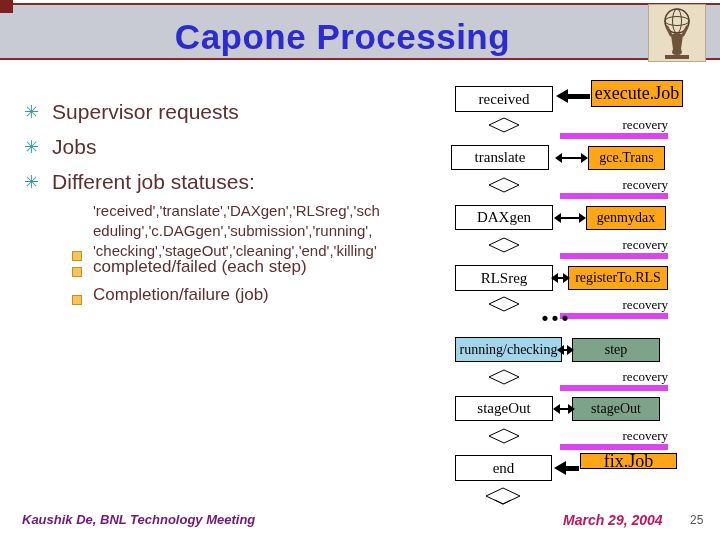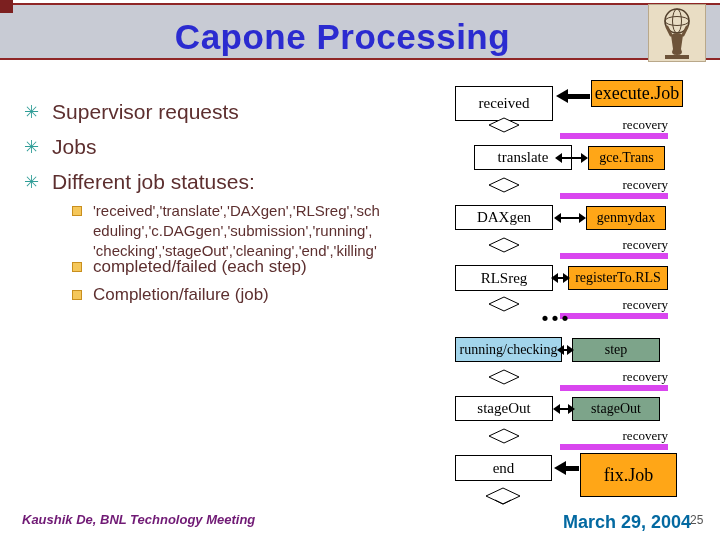--- a/index.html
+++ b/index.html
@@ -12,21 +12,21 @@
                  box-sizing:border-box; }
   .title { position:absolute; top:17px; left:0; width:685px; text-align:center;
            font-size:35px; font-weight:bold; color:#2b2bd0; letter-spacing:0.5px; }
   .corner-sq { position:absolute; left:0; top:0; width:13px; height:13px; background:#7c2020; z-index:5; }
   .logo { position:absolute; right:14px; top:4px; width:58px; height:58px; z-index:6; }
 
   
   .b1 { position:absolute; left:24px; display:flex; align-items:baseline;
         color:#5d2f2f; font-size:21px; }
   .b1 .glyph { color:#2f9d97; font-size:18px; margin-right:13px; position:relative; top:-1px; }
-  .sub { position:absolute; left:72px; display:flex; align-items:flex-start; color:#5d2f2f; }
+  .sub { position:absolute; left:72px; display:flex; align-items:flex-end; color:#5d2f2f; }
   .sub .sq { flex:0 0 auto; width:8px; height:8px; background:#f5c75a; border:1.5px solid #c98f1e;
              margin-right:11px; margin-top:5px; }
   .subtext-sm { font-size:15px; line-height:20px; white-space:nowrap; }
   .subtext-md { font-size:17px; }
 
   
   .state, .action { position:absolute; box-sizing:border-box; border:1px solid #000;
                     display:flex; align-items:center; justify-content:center;
                     font-family:"Liberation Serif", serif; font-size:15px; color:#000;
                     background:#ffffff; overflow:hidden; white-space:nowrap; }
@@ -52,22 +52,22 @@
                         border-right:7px solid #000; }
   .arrow-both::after  { content:""; position:absolute; right:-7px; top:-4px; width:0; height:0;
                         border-top:5px solid transparent; border-bottom:5px solid transparent;
                         border-left:7px solid #000; }
   .ellipsis { position:absolute; left:541px; top:292px; font-family:"Liberation Serif", serif;
               font-weight:bold; font-size:32px; letter-spacing:2px; color:#000; }
 
   
   .footer-credit { position:absolute; left:22px; top:512px; font-size:13px;
                    font-style:italic; font-weight:bold; color:#701a75; }
-  .footer-date   { position:absolute; left:563px; top:512px; font-size:18px;
-                   font-weight:bold; color:#0369a1; }
+  .footer-date   { position:absolute; left:563px; top:512px; font-size:14px;
+                   font-style:italic; font-weight:bold; color:#be185d; }
   .footer-page   { position:absolute; left:690px; top:513px; font-size:12px; color:#555; }
 </style>
 </head>
 <body>
 
 <div class="slide">
 
   <div class="corner-sq"></div>
   <div class="header-band"></div>
   <div class="title">Capone Processing</div>
@@ -107,35 +107,35 @@
   </div>
   <div class="sub" style="top:257px">
     <span class="sq"></span>
     <span class="subtext-md">completed/failed (each step)</span>
   </div>
   <div class="sub" style="top:285px">
     <span class="sq"></span>
     <span class="subtext-md">Completion/failure (job)</span>
   </div>
 
-  <div class="state" style="left:455px;top:86px;width:98px;height:35px">received</div>
-  <div class="state" style="left:474px;top:145px;width:98px;height:25px">translate</div>
+  <div class="state" style="left:455px;top:86px;width:98px;height:26px">received</div>
+  <div class="state" style="left:451px;top:145px;width:98px;height:25px">translate</div>
   <div class="state" style="left:455px;top:205px;width:98px;height:25px">DAXgen</div>
   <div class="state blue" style="left:455px;top:337px;width:107px;height:25px">running/checking</div>
   <div class="state" style="left:455px;top:265px;width:98px;height:26px">RLSreg</div>
   <div class="state" style="left:455px;top:396px;width:98px;height:25px">stageOut</div>
   <div class="state" style="left:455px;top:455px;width:97px;height:26px">end</div>
 
   <div class="action orange big" style="left:591px;top:80px;width:92px;height:27px">execute.Job</div>
   <div class="action orange sm" style="left:588px;top:146px;width:77px;height:24px">gce.Trans</div>
   <div class="action orange sm" style="left:586px;top:206px;width:80px;height:24px">genmydax</div>
   <div class="action orange sm" style="left:568px;top:266px;width:100px;height:24px">registerTo.RLS</div>
   <div class="action green sm" style="left:572px;top:338px;width:88px;height:24px">step</div>
   <div class="action green sm" style="left:572px;top:397px;width:88px;height:24px">stageOut</div>
-  <div class="action orange big" style="left:580px;top:453px;width:97px;height:44px">fix.Job</div>
+  <div class="action orange big" style="left:580px;top:453px;width:97px;height:16px">fix.Job</div>
 
   <div class="recovery" style="top:117px">recovery</div>
   <div class="recovery" style="top:177px">recovery</div>
   <div class="recovery" style="top:237px">recovery</div>
   <div class="recovery" style="top:297px">recovery</div>
   <div class="recovery" style="top:369px">recovery</div>
   <div class="recovery" style="top:428px">recovery</div>
 
   <div class="diamond" style="left:488px;top:117px">
     <svg width="32" height="16">

